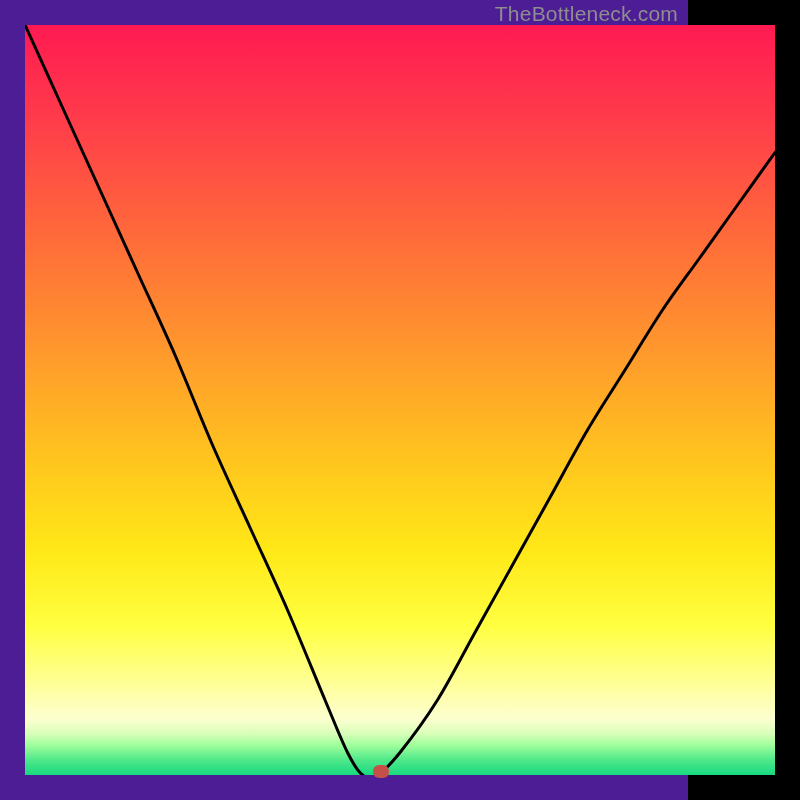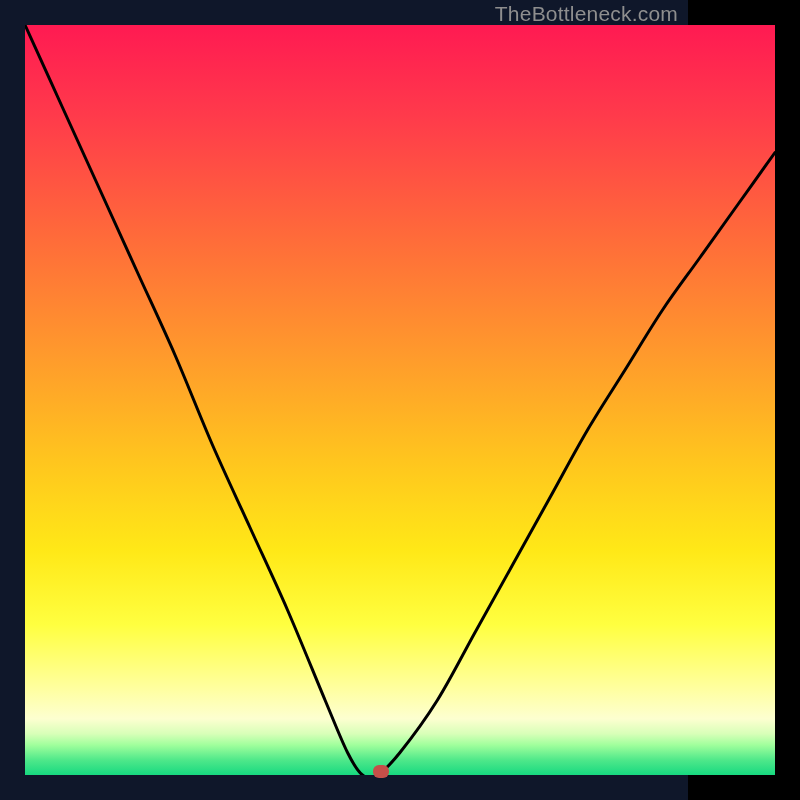--- a/index.html
+++ b/index.html
@@ -9,21 +9,21 @@
     height: 800px;
     background: #000;
     overflow: hidden;
   }
   .frame {
     position: absolute;
     left: 0;
     top: 0;
     width: 688px;
     height: 800px;
-    background: #0f172a;
+    background: #4c1d95;
   }
   .plot-area {
     position: absolute;
     left: 25px;
     top: 25px;
     width: 750px;
     height: 750px;
     background: linear-gradient(to bottom,
       #ff1a52 0%,
       #ff3a4b 12%,

